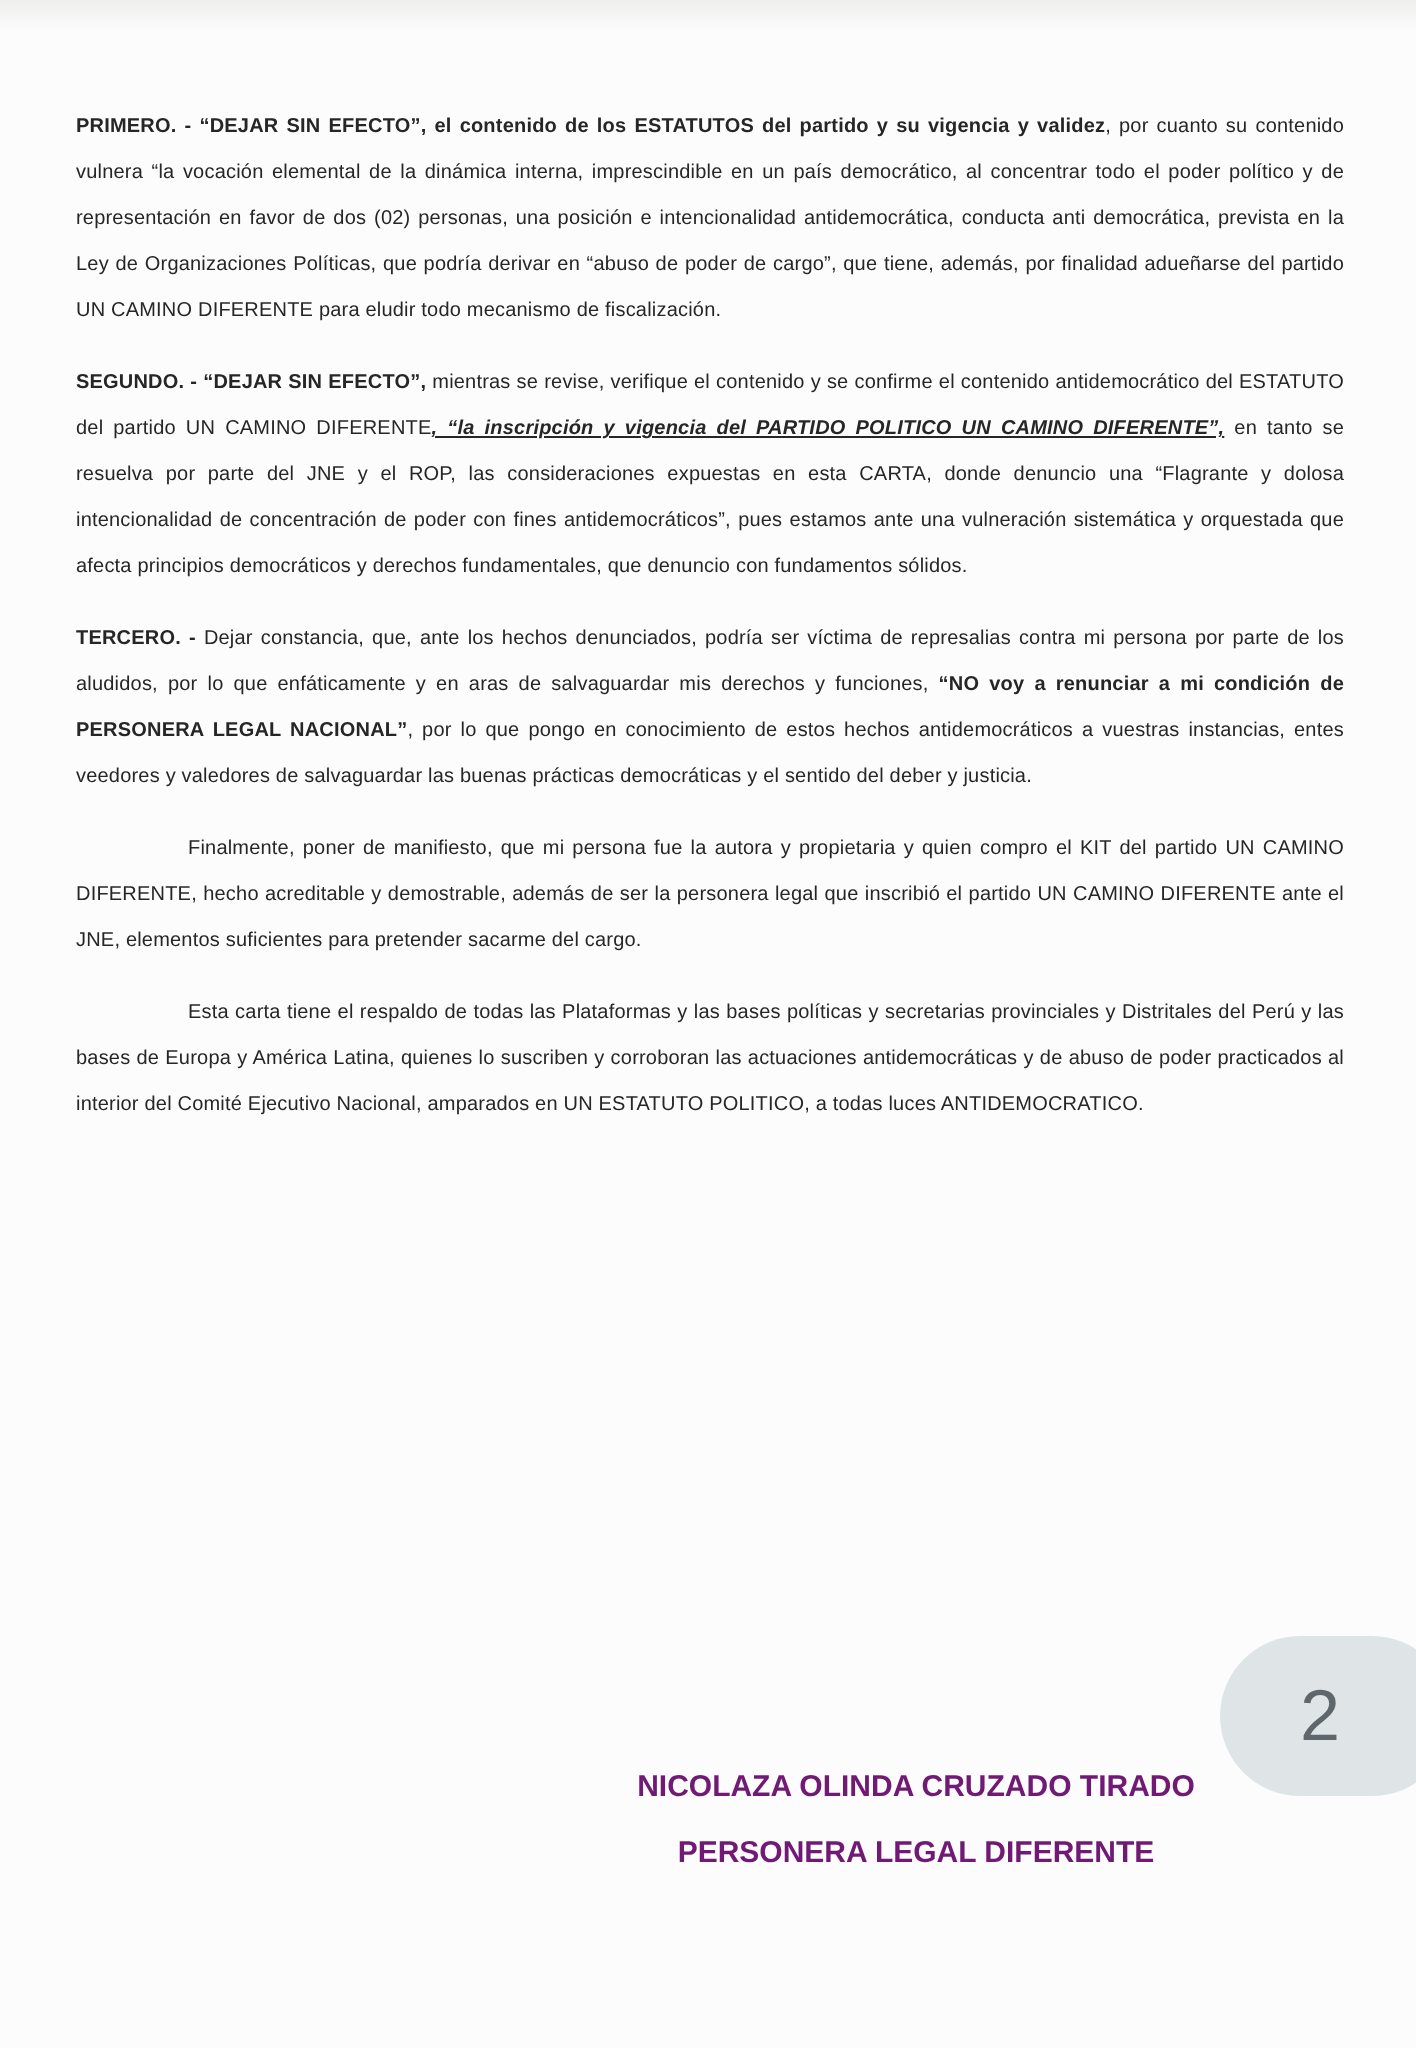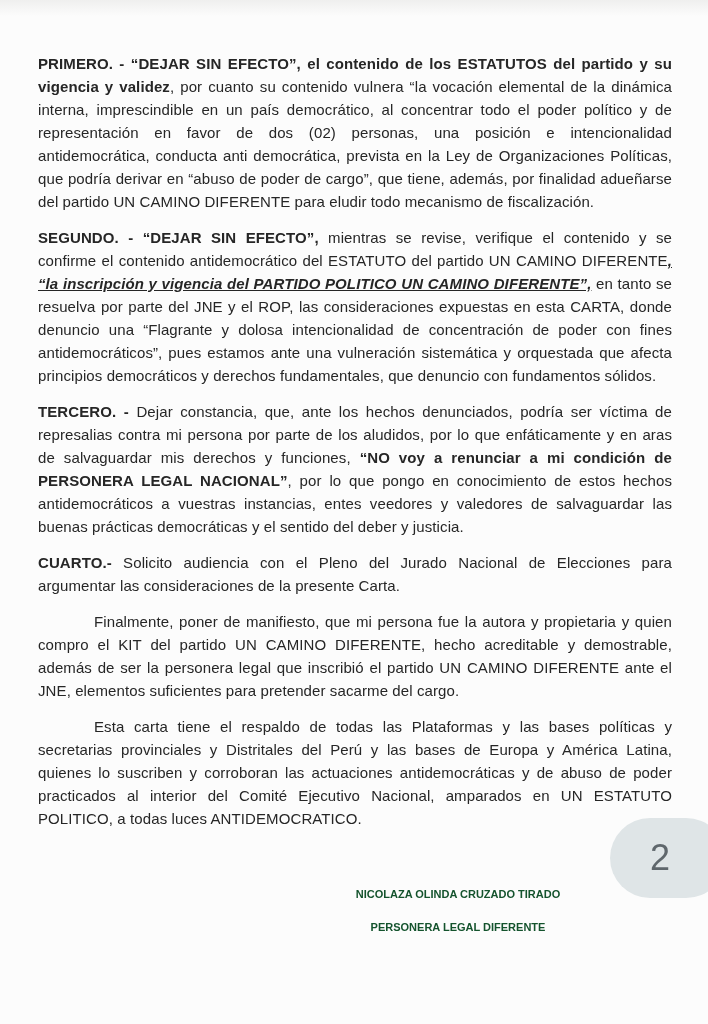--- a/index.html
+++ b/index.html
@@ -20,21 +20,21 @@
     top: 0; left: 0; right: 0;
     height: 16px;
     background: linear-gradient(#efefee, rgba(255,255,255,0));
     pointer-events: none;
   }
   .letter {
     position: absolute;
     left: 38px;
     right: 36px;
     top: 52px;
-    font-size: 15px;
+    font-size: 10px;
     line-height: 23px;
     text-align: justify;
     letter-spacing: 0.1px;
   }
   .para { margin: 0 0 13px 0; }
   .para.indent { text-indent: 56px; }
   .b { font-weight: bold; }
   .i { font-style: italic; }
   .u { text-decoration: underline; }
   .page-badge {
@@ -55,38 +55,37 @@
     font-size: 36px;
     color: #5f676c;
   }
   .signature {
     position: absolute;
     top: 884px;
     left: 318px;
     width: 280px;
     text-align: center;
     font-weight: bold;
-    font-size: 11px;
-    color: #14532d;
+    font-size: 15px;
+    color: #701a75;
   }
   .sig-line {
     line-height: 20px;
     margin-bottom: 13px;
   }
 </style>
 </head>
 <body>
 
 <div class="scan-top"></div>
 
 <main class="letter">
   <p class="para"><span class="b">PRIMERO. - “DEJAR SIN EFECTO”, el contenido de los ESTATUTOS del partido y su vigencia y validez</span><span>, por cuanto su contenido vulnera “la vocación elemental de la dinámica interna, imprescindible en un país democrático, al concentrar todo el poder político y de representación en favor de dos (02) personas, una posición e intencionalidad antidemocrática, conducta anti democrática, prevista en la Ley de Organizaciones Políticas, que podría derivar en “abuso de poder de cargo”, que tiene, además, por finalidad adueñarse del partido UN CAMINO DIFERENTE para eludir todo mecanismo de fiscalización.</span></p>
   <p class="para"><span class="b">SEGUNDO. - “DEJAR SIN EFECTO”,</span><span> mientras se revise, verifique el contenido y se confirme el contenido antidemocrático del ESTATUTO del partido UN CAMINO DIFERENTE</span><span class="b i u">, “la inscripción y vigencia del PARTIDO POLITICO UN CAMINO DIFERENTE”,</span><span> en tanto se resuelva por parte del JNE y el ROP, las consideraciones expuestas en esta CARTA, donde denuncio una “Flagrante y dolosa intencionalidad de concentración de poder con fines antidemocráticos”, pues estamos ante una vulneración sistemática y orquestada que afecta principios democráticos y derechos fundamentales, que denuncio con fundamentos sólidos.</span></p>
   <p class="para"><span class="b">TERCERO. -</span><span> Dejar constancia, que, ante los hechos denunciados, podría ser víctima de represalias contra mi persona por parte de los aludidos, por lo que enfáticamente y en aras de salvaguardar mis derechos y funciones, </span><span class="b">“NO voy a renunciar a mi condición de PERSONERA LEGAL NACIONAL”</span><span>, por lo que pongo en conocimiento de estos hechos antidemocráticos a vuestras instancias, entes veedores y valedores de salvaguardar las buenas prácticas democráticas y el sentido del deber y justicia.</span></p>
-  <p class="para"><span class="b">CUARTO.-</span><span> Solicito audiencia con el Pleno del Jurado Nacional de Elecciones para argumentar las consideraciones de la presente Carta.</span></p>
   <p class="para indent"><span>Finalmente, poner de manifiesto, que mi persona fue la autora y propietaria y quien compro el KIT del partido UN CAMINO DIFERENTE, hecho acreditable y demostrable, además de ser la personera legal que inscribió el partido UN CAMINO DIFERENTE ante el JNE, elementos suficientes para pretender sacarme del cargo.</span></p>
   <p class="para indent"><span>Esta carta tiene el respaldo de todas las Plataformas y las bases políticas y secretarias provinciales y Distritales del Perú y las bases de Europa y América Latina, quienes lo suscriben y corroboran las actuaciones antidemocráticas y de abuso de poder practicados al interior del Comité Ejecutivo Nacional, amparados en UN ESTATUTO POLITICO, a todas luces ANTIDEMOCRATICO.</span></p>
 </main>
 
 <div class="page-badge">
   <span>2</span>
 </div>
 
 <div class="signature">
   <div class="sig-line">NICOLAZA OLINDA CRUZADO TIRADO</div>

